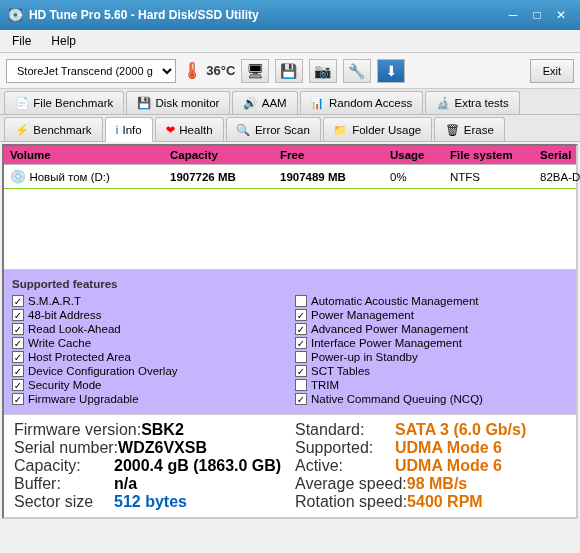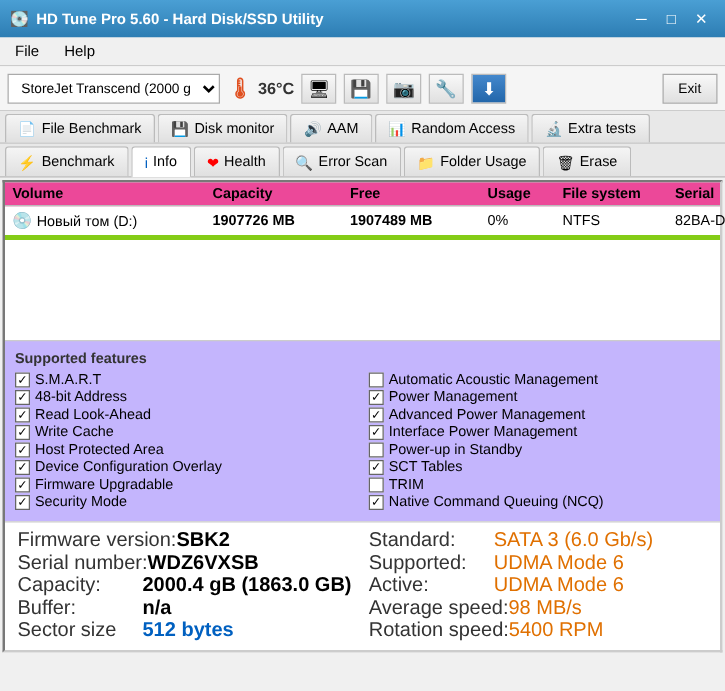--- a/index.html
+++ b/index.html
@@ -120,21 +120,21 @@
       border-bottom: 1px solid #bbb;
       padding: 3px 6px;
       font-size: 11.5px;
       font-weight: 600;
     }
     .table-row {
       display: grid;
       grid-template-columns: 160px 110px 110px 60px 90px 90px 70px;
       padding: 4px 6px;
       font-size: 11.5px;
-      border-bottom: 4px solid #84cc16;
+      border-bottom: 1px solid #84cc16;
       align-items: center;
     }
     .table-row .bold { font-weight: bold; }
 
     .empty-area {
       height: 80px;
       background: white;
     }
 
     .section-label {
@@ -178,21 +178,21 @@
       grid-template-columns: 1fr 1fr;
       gap: 2px 10px;
       font-size: 16px;
     }
     .info-row {
       display: flex;
       align-items: baseline;
     }
     .info-label { color: #333; min-width: 100px; }
     .info-value { font-weight: bold; color: #000; }
-    .info-value.orange { color: #e07000; font-weight: normal; }
+    .info-value.orange { color: #e07000; font-weight: bold; }
   </style>
 </head>
 <body>
 
 <div class="title-bar">
   <div class="title-bar-left">
     <span>💽</span>
     <span>HD Tune Pro 5.60 - Hard Disk/SSD Utility</span>
   </div>
   <div class="title-bar-controls">
@@ -325,25 +325,25 @@
         <div class="feature-item">
           <div class="cb checked"></div>
           <span>Host Protected Area</span>
         </div>
         <div class="feature-item">
           <div class="cb checked"></div>
           <span>Device Configuration Overlay</span>
         </div>
         <div class="feature-item">
           <div class="cb checked"></div>
+          <span>Security Mode</span>
+        </div>
+        <div class="feature-item">
+          <div class="cb checked"></div>
           <span>Firmware Upgradable</span>
-        </div>
-        <div class="feature-item">
-          <div class="cb checked"></div>
-          <span>Security Mode</span>
         </div>
       </div>
 
       <div>
         <div class="feature-item">
           <div class="cb"></div>
           <span>Automatic Acoustic Management</span>
         </div>
         <div class="feature-item">
           <div class="cb checked"></div>

